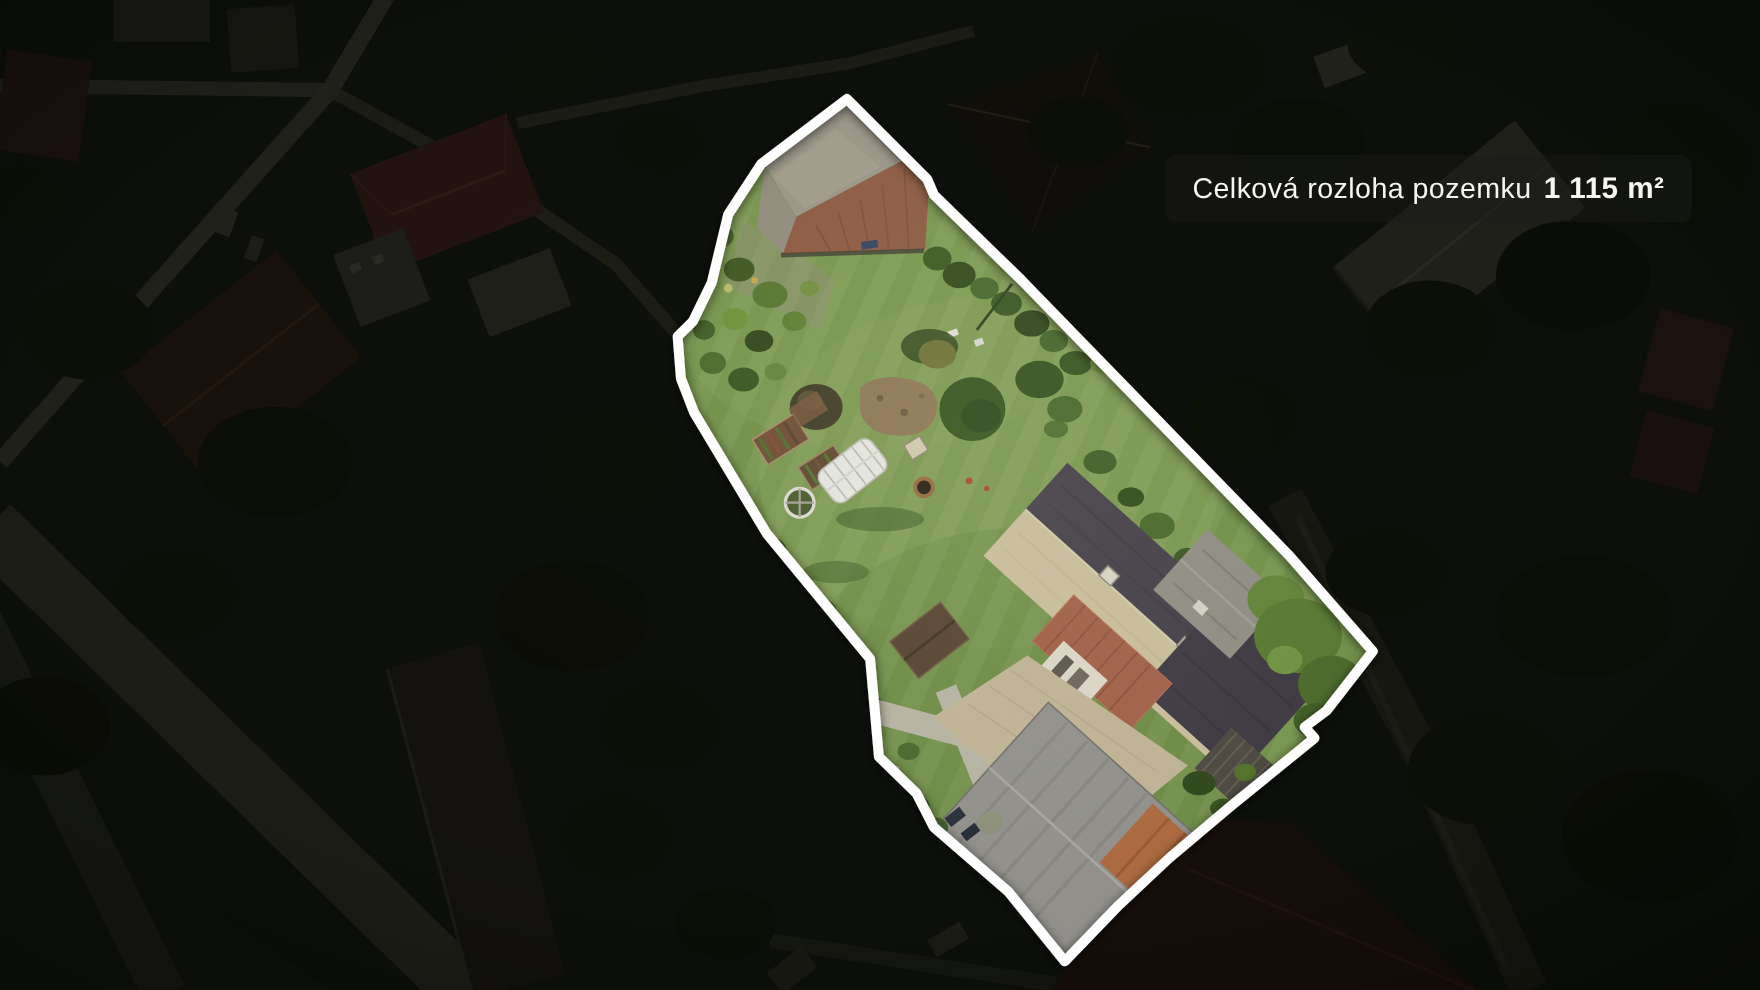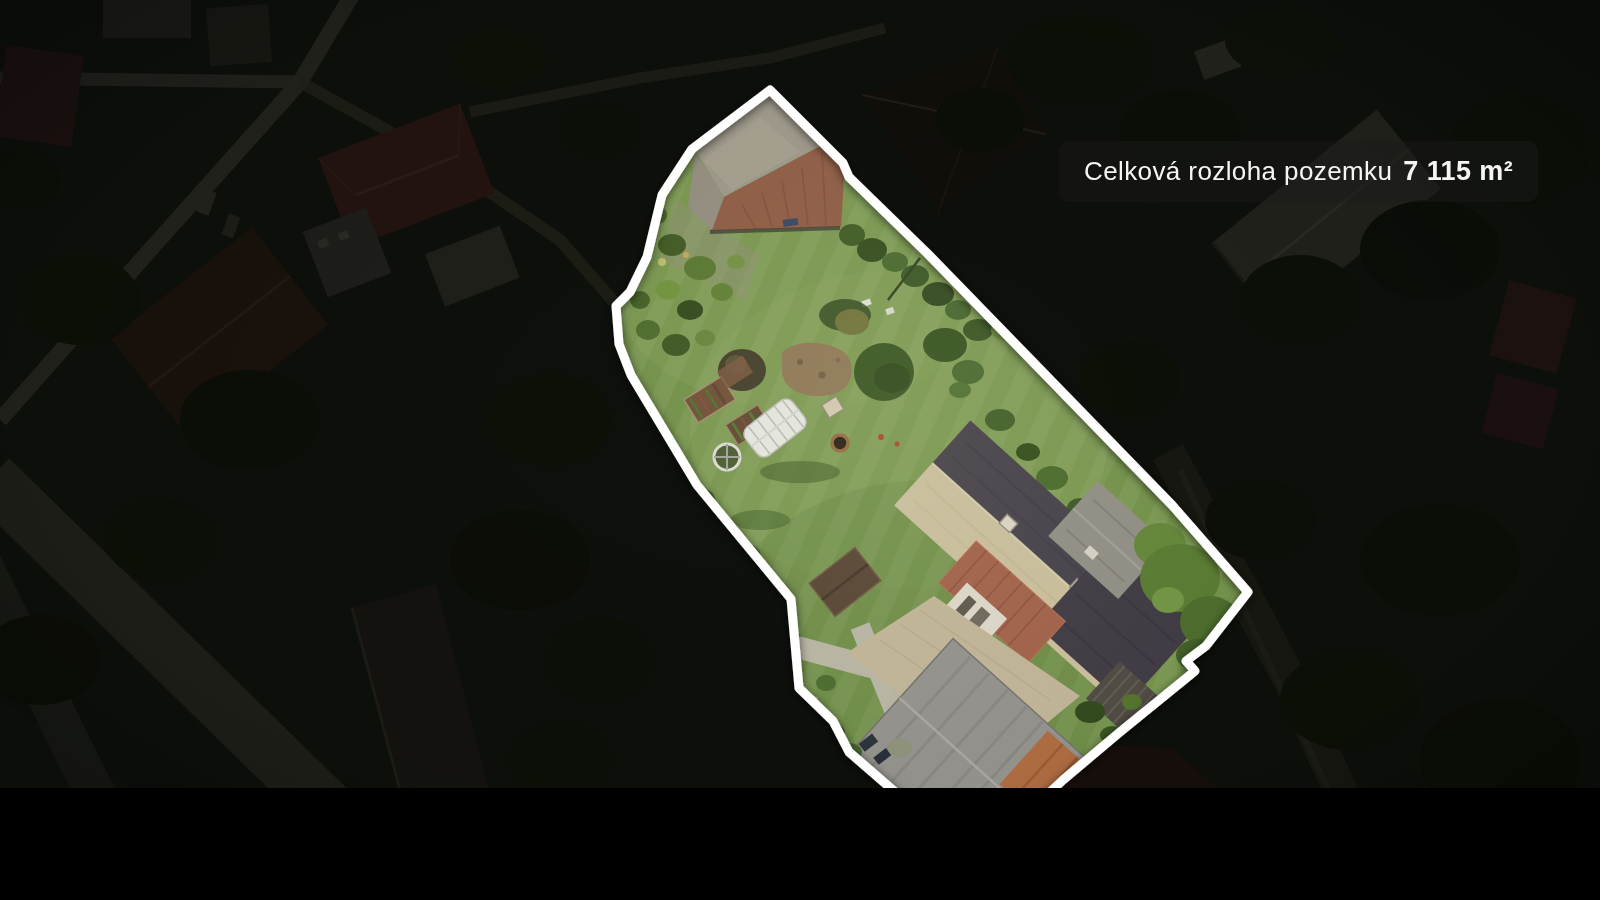--- a/index.html
+++ b/index.html
@@ -1,16 +1,16 @@
 <!DOCTYPE html>
 <html><head>
 <meta charset="utf-8">
 <style>
   html,body{margin:0;padding:0;background:#000;}
-  #stage{position:relative;width:1600px;height:788px;overflow:hidden;background:#0d100b;
+  #stage{position:relative;width:1600px;height:900px;overflow:hidden;background:#0d100b;
          font-family:"Liberation Sans",sans-serif;}
   #scene{position:absolute;left:0;top:0;}
   .badge{position:absolute;left:1059px;top:141px;height:61px;display:flex;align-items:center;
          gap:11px;padding:0 25px;background:rgba(26,26,24,0.5);border-radius:10px;
          color:#f5f5f3;font-size:26px;letter-spacing:0.4px;white-space:nowrap;}
   .badge-label{font-weight:400;}
   .badge-value{font-weight:700;font-size:27px;}
 </style>
 </head>
 <body>
@@ -370,15 +370,15 @@
     </g>
 
     <rect x="590" y="75" width="680" height="820" fill="url(#plotGlow)"></rect>
   </g>
 
   <path d="M770,90 L843,163 L849,177 L928,254 L1172,505 L1248,592 L1206,646 L1186,661 L1195,671 L1120,732 L1063,780 L1017,823 L968,874 L917,811 L849,752 L833,721 L799,688 L791,599 L763,565 L697,485 L631,375 L619,344 L616,306 L630,292 L647,257 L662,195 L692,149 Z" fill="none" stroke="#ffffff" stroke-width="9" stroke-linejoin="round" filter="url(#outlineShadow)"></path>
 </svg>
 
   <div class="badge">
     <span class="badge-label">Celková rozloha pozemku</span>
-    <span class="badge-value">7 115 m²</span>
+    <span class="badge-value">1 115 m²</span>
   </div>
 </div>
 
 </body></html>

